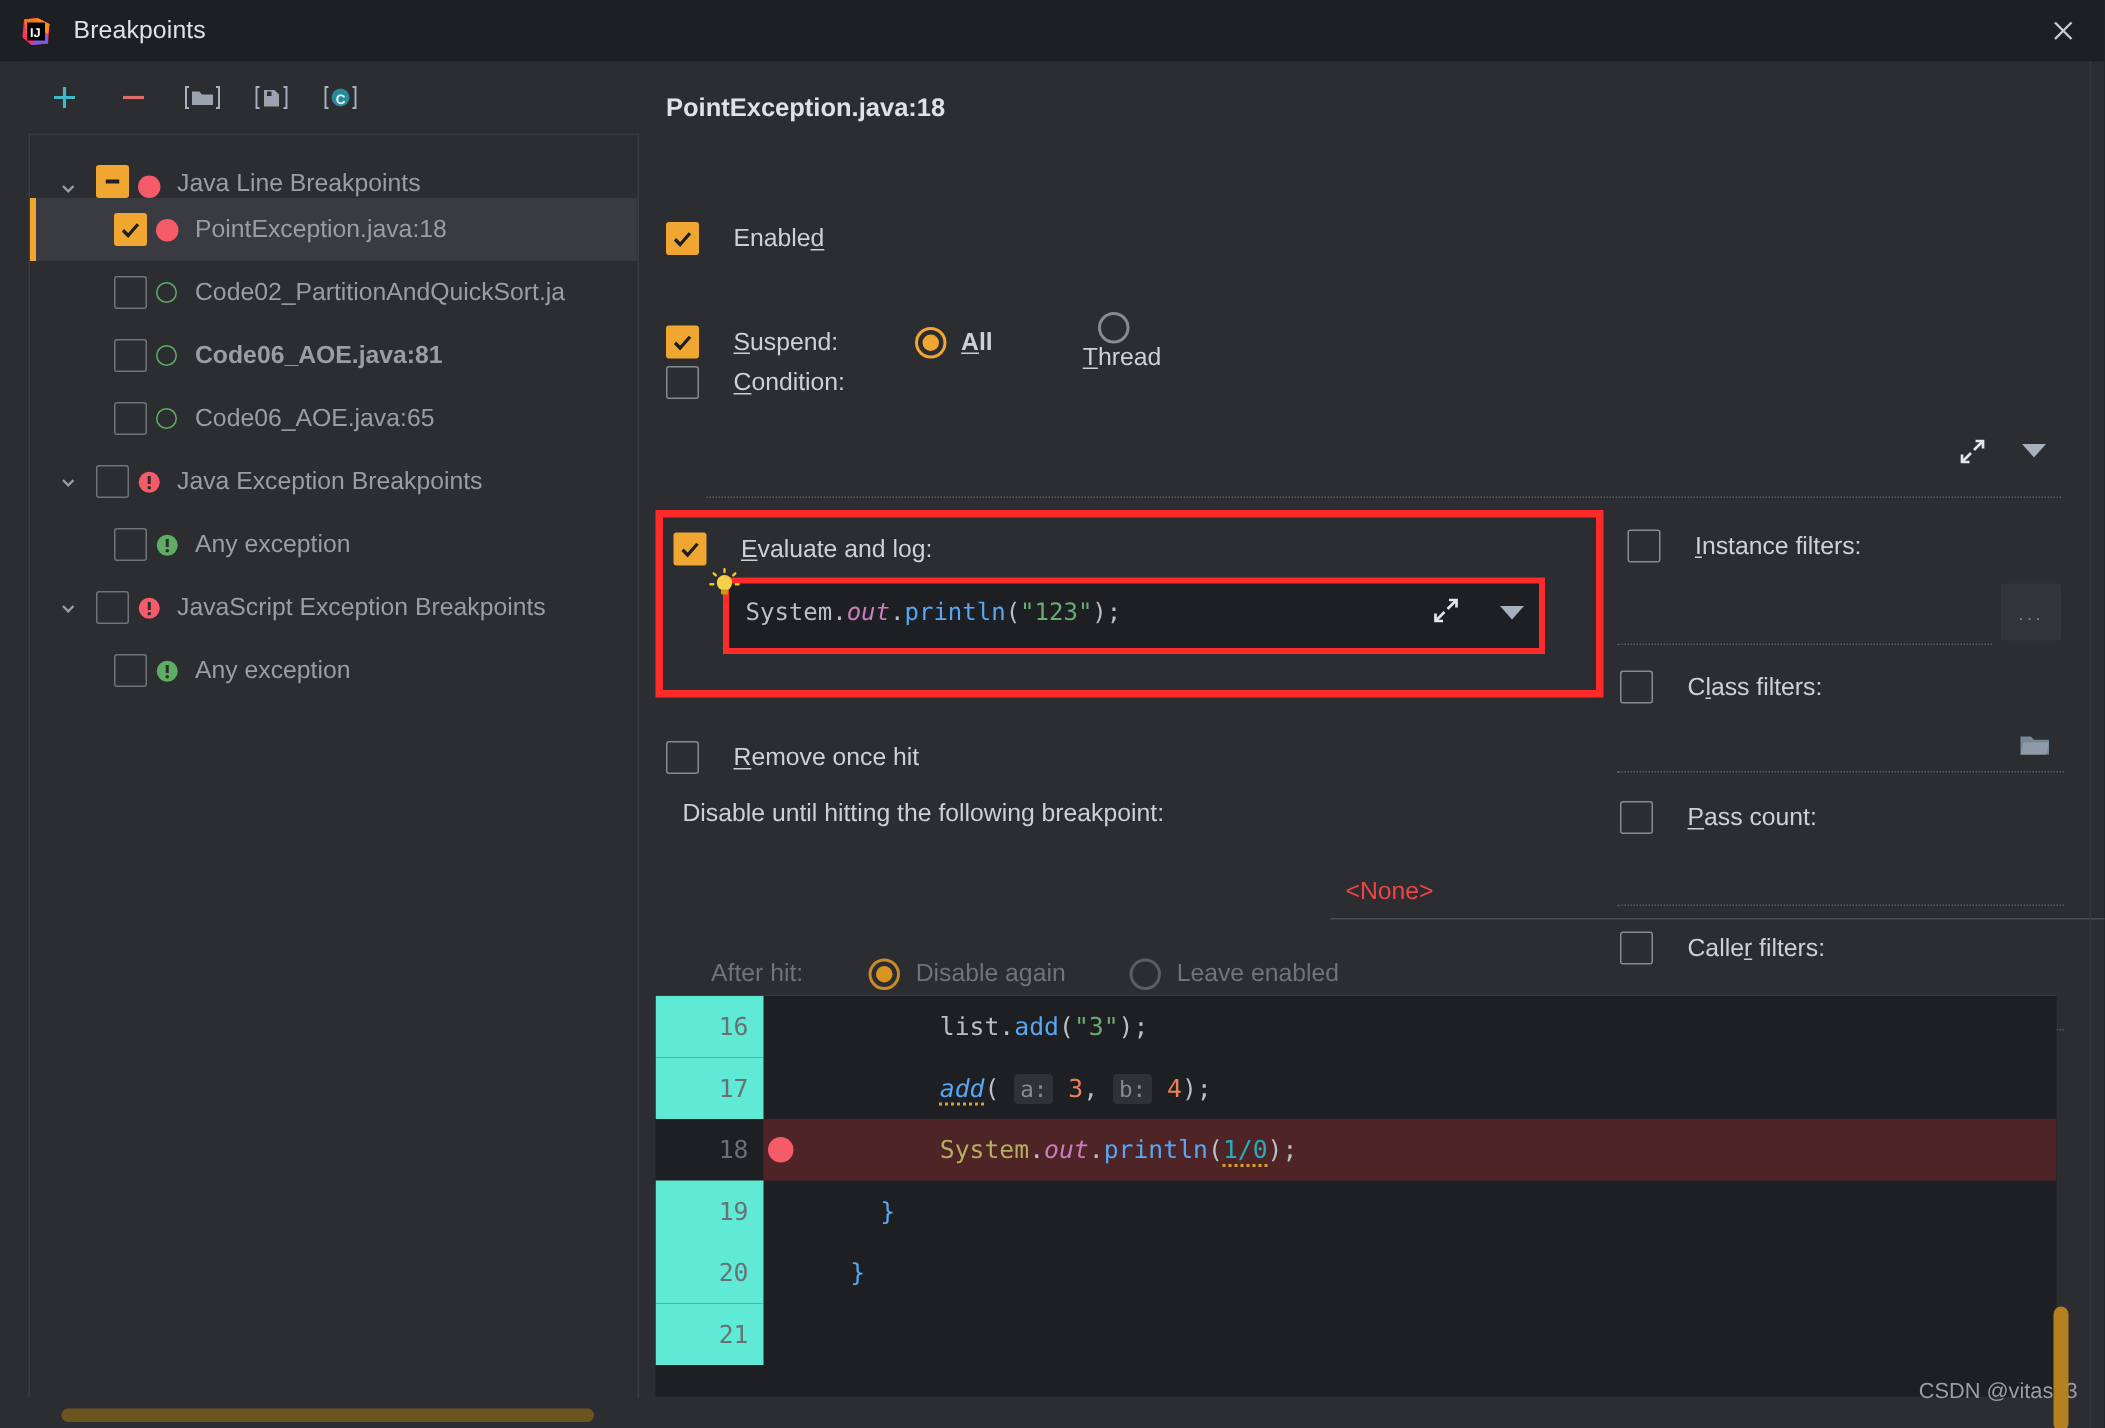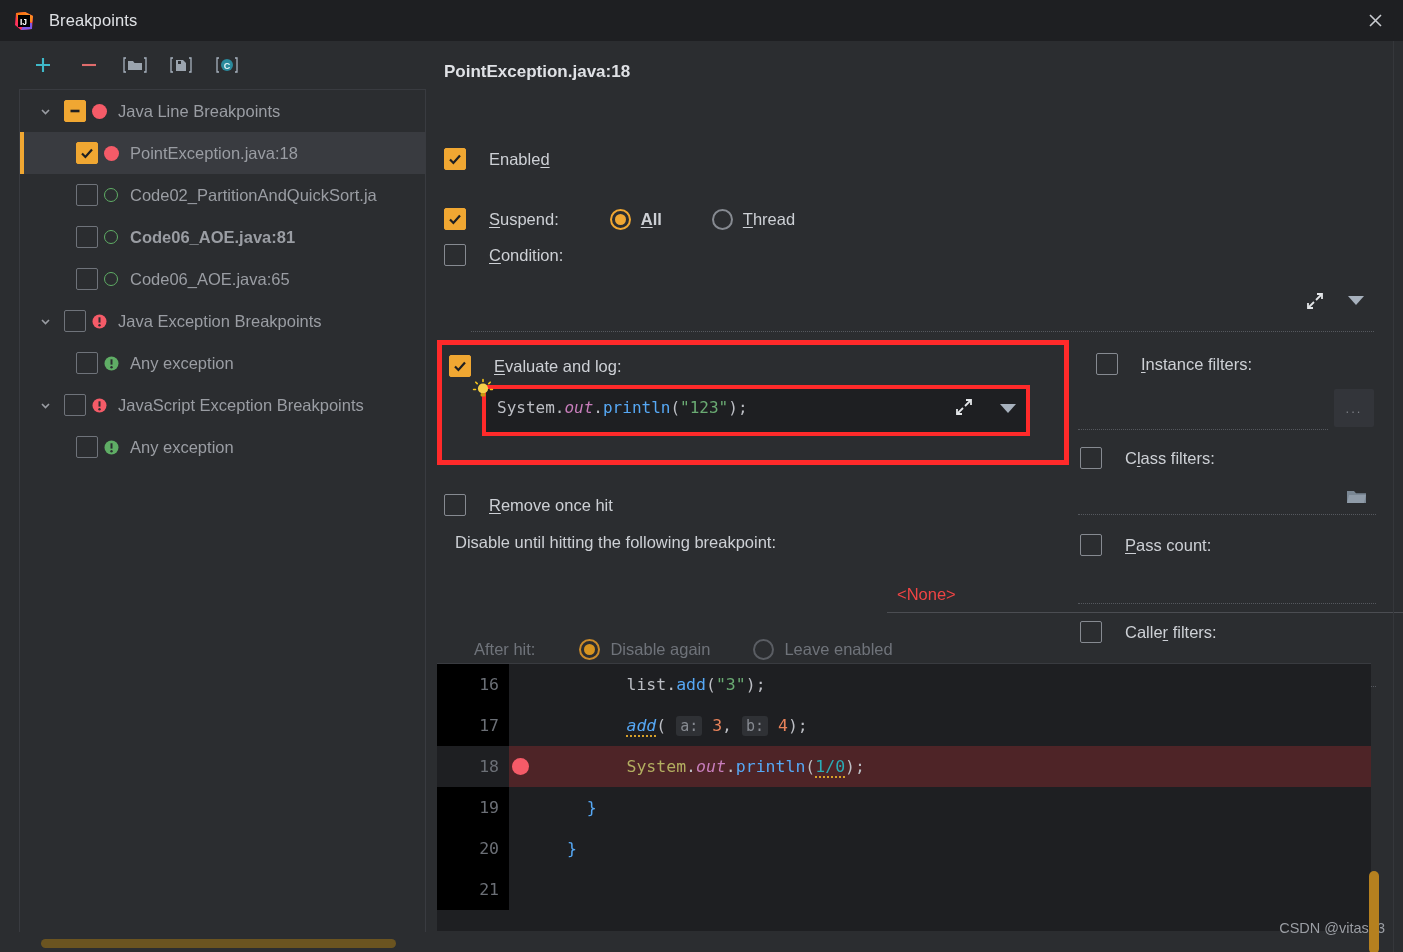--- a/index.html
+++ b/index.html
@@ -155,21 +155,21 @@
   
   .code-pane {
     position: absolute; left: 437px; top: 663px; width: 934px; height: 268px;
     background: #1e1f22; border-top: 1px solid #393b40; overflow: hidden;
   }
   .code-line { position: relative; height: 41px; display: flex; align-items: center; }
   .code-line.hl { background: #4e2427; }
   .gutter {
     width: 72px; flex: 0 0 auto; text-align: right; padding-right: 10px;
     font-family: "DejaVu Sans Mono", monospace; font-size: 16.5px; color: #6b6f76;
-    position: relative; background: #000000; height: 41px; line-height: 41px;
+    position: relative; background: #5eead4; height: 41px; line-height: 41px;
   }
   .code-line.hl .gutter { background: #1e1f22; }
   .gutter .bp-dot {
     position: absolute; right: -20px; top: 12px; width: 17px; height: 17px;
     border-radius: 50%; background: #f55b68;
   }
   .code-text {
     font-family: "DejaVu Sans Mono", monospace; font-size: 16.5px; white-space: pre;
     padding-left: 38px;
   }
@@ -262,21 +262,21 @@
       <div class="tb-btn">
         <svg width="24" height="22" viewBox="0 0 24 22">
           <path d="M4 4 H2 V18 H4 M20 4 H22 V18 H20" stroke="#a7b1bd" stroke-width="1.3" fill="none"></path>
           <circle cx="12" cy="11" r="6" fill="#2a8a9c"></circle>
           <text x="12" y="15" text-anchor="middle" font-family="Liberation Sans, sans-serif" font-size="9" fill="#e6f4f7" font-weight="bold">C</text>
         </svg>
       </div>
     </div>
 
     <div class="tree-box" id="tree">
-        <div class="tree-row" style="padding-left: 12px;">
+        <div class="tree-row" style="padding-left: 12px; align-items: flex-end;">
           <span class="twisty">
             <svg viewBox="0 0 13 13">
               <path d="M3 5 L6.5 8.6 L10 5" stroke="#9a9da3" stroke-width="1.6" fill="none"></path>
             </svg>
           </span>
           <span style="width:6px"></span>
           <span class="cb indeterminate">
             <svg viewBox="0 0 16 16">
               <path d="M3.5 8 H12.5" stroke="#1e1f22" stroke-width="2.6"></path>
             </svg>
@@ -398,21 +398,21 @@
       <div class="ucb checked">
         <svg viewBox="0 0 16 16">
             <path d="M3 8.5 L6.4 12 L13 4.5" stroke="#1e1f22" stroke-width="2.2" fill="none"></path>
           </svg>
       </div>
       <span class="lbl"><span class="u">S</span>uspend:</span>
       <span style="display:inline-flex;align-items:center;margin-left:39px;">
         <span class="radio on"></span>
         <span class="lbl" style="margin-left:10px;font-weight:bold;"><span class="u">A</span>ll</span>
       </span>
-      <span style="display:inline-flex;align-items:center;margin-left:38px;">
+      <span style="display:inline-flex;align-items:center;margin-left:38px;flex-direction:column;">
         <span class="radio"></span>
         <span class="lbl" style="margin-left:10px;"><span class="u">T</span>hread</span>
       </span>
     </div>
 
     <div class="row" style="left:16px; top:203px;">
       <div class="ucb"></div>
       <span class="lbl"><span class="u">C</span>ondition:</span>
     </div>
     <div style="position:absolute;left:16px;top:235px;width:915px;height:50px;"></div>
@@ -455,21 +455,21 @@
       <span style="display:inline-flex;align-items:center;margin-left:32px;">
         <span class="radio dim on"></span>
         <span class="lbl dim" style="margin-left:10px;">Disable again</span>
       </span>
       <span style="display:inline-flex;align-items:center;margin-left:31px;">
         <span class="radio dim"></span>
         <span class="lbl dim" style="margin-left:10px;">Leave enabled</span>
       </span>
     </div>
 
-    <div class="row" style="left:668px; top:312px;">
+    <div class="row" style="left:637px; top:312px;padding-left:20px;">
       <div class="ucb"></div>
       <span class="lbl"><span class="u">I</span>nstance filters:</span>
     </div>
     <div class="ellipsis-btn" style="left:906px; top:348px;">
       <span>...</span>
     </div>
     <div class="dotted-sep" style="left:650px; top:388px; width:250px;"></div>
 
     <div class="row" style="left:652px; top:406px;">
       <div class="ucb"></div>

